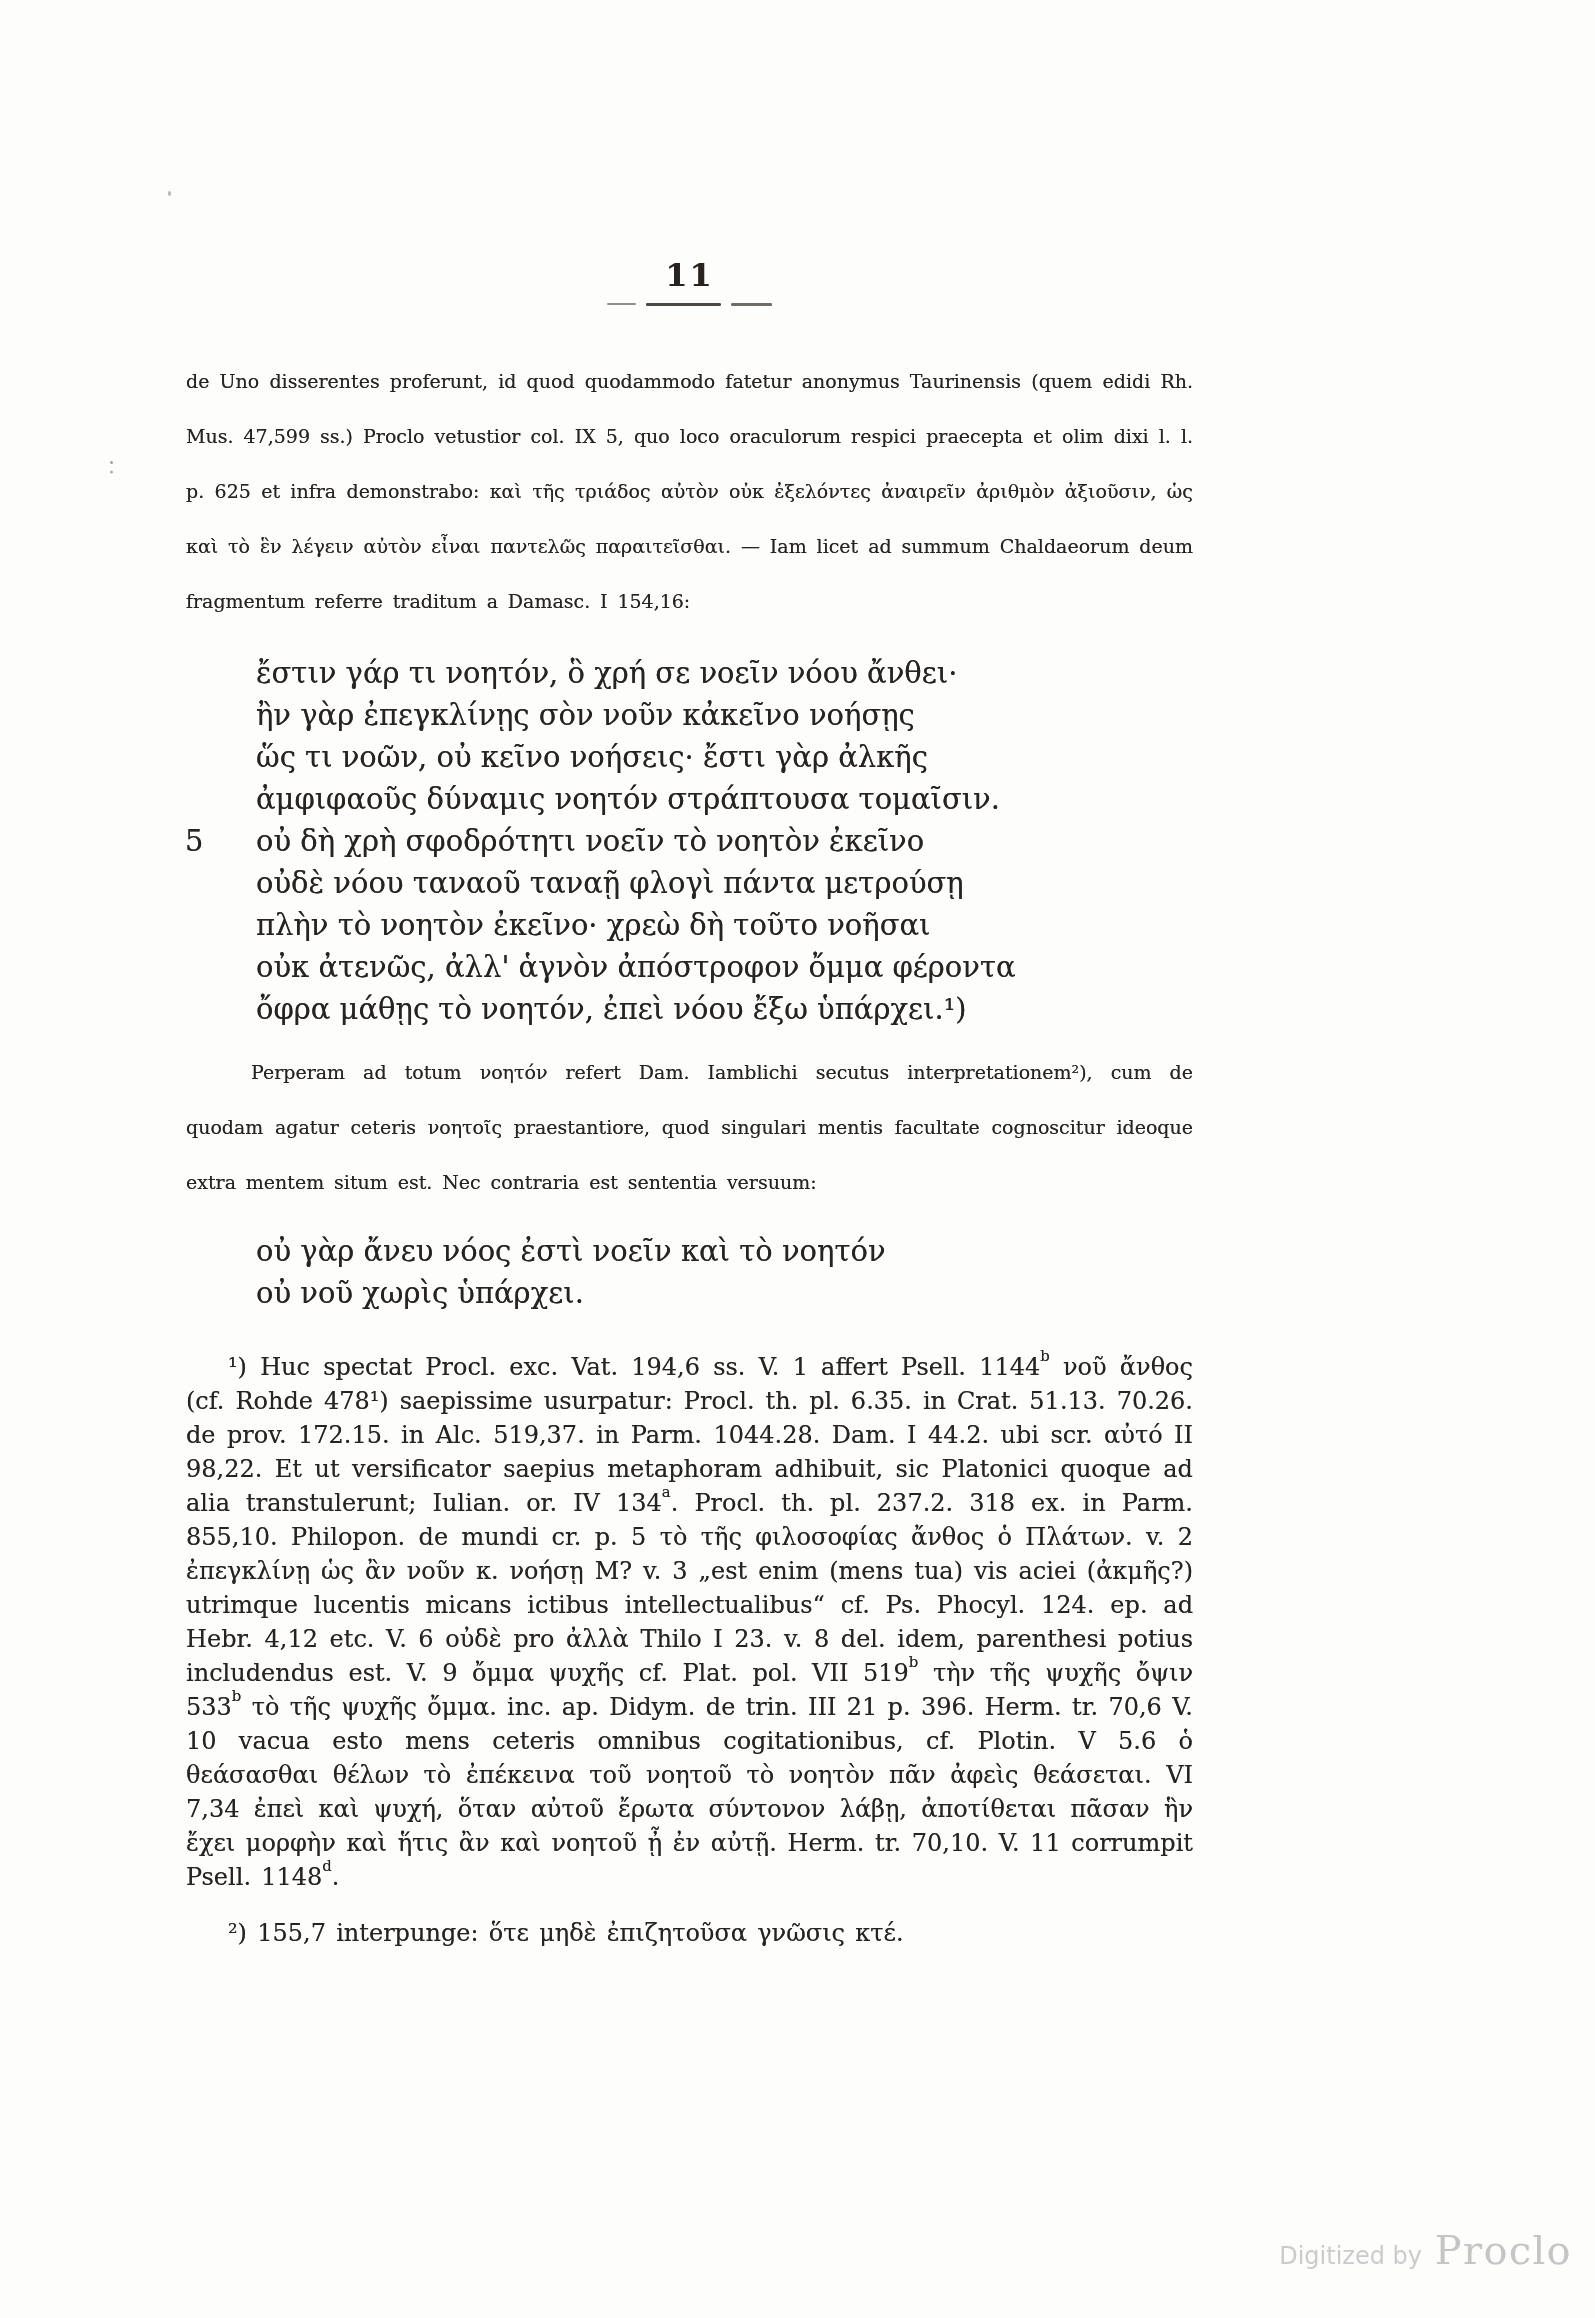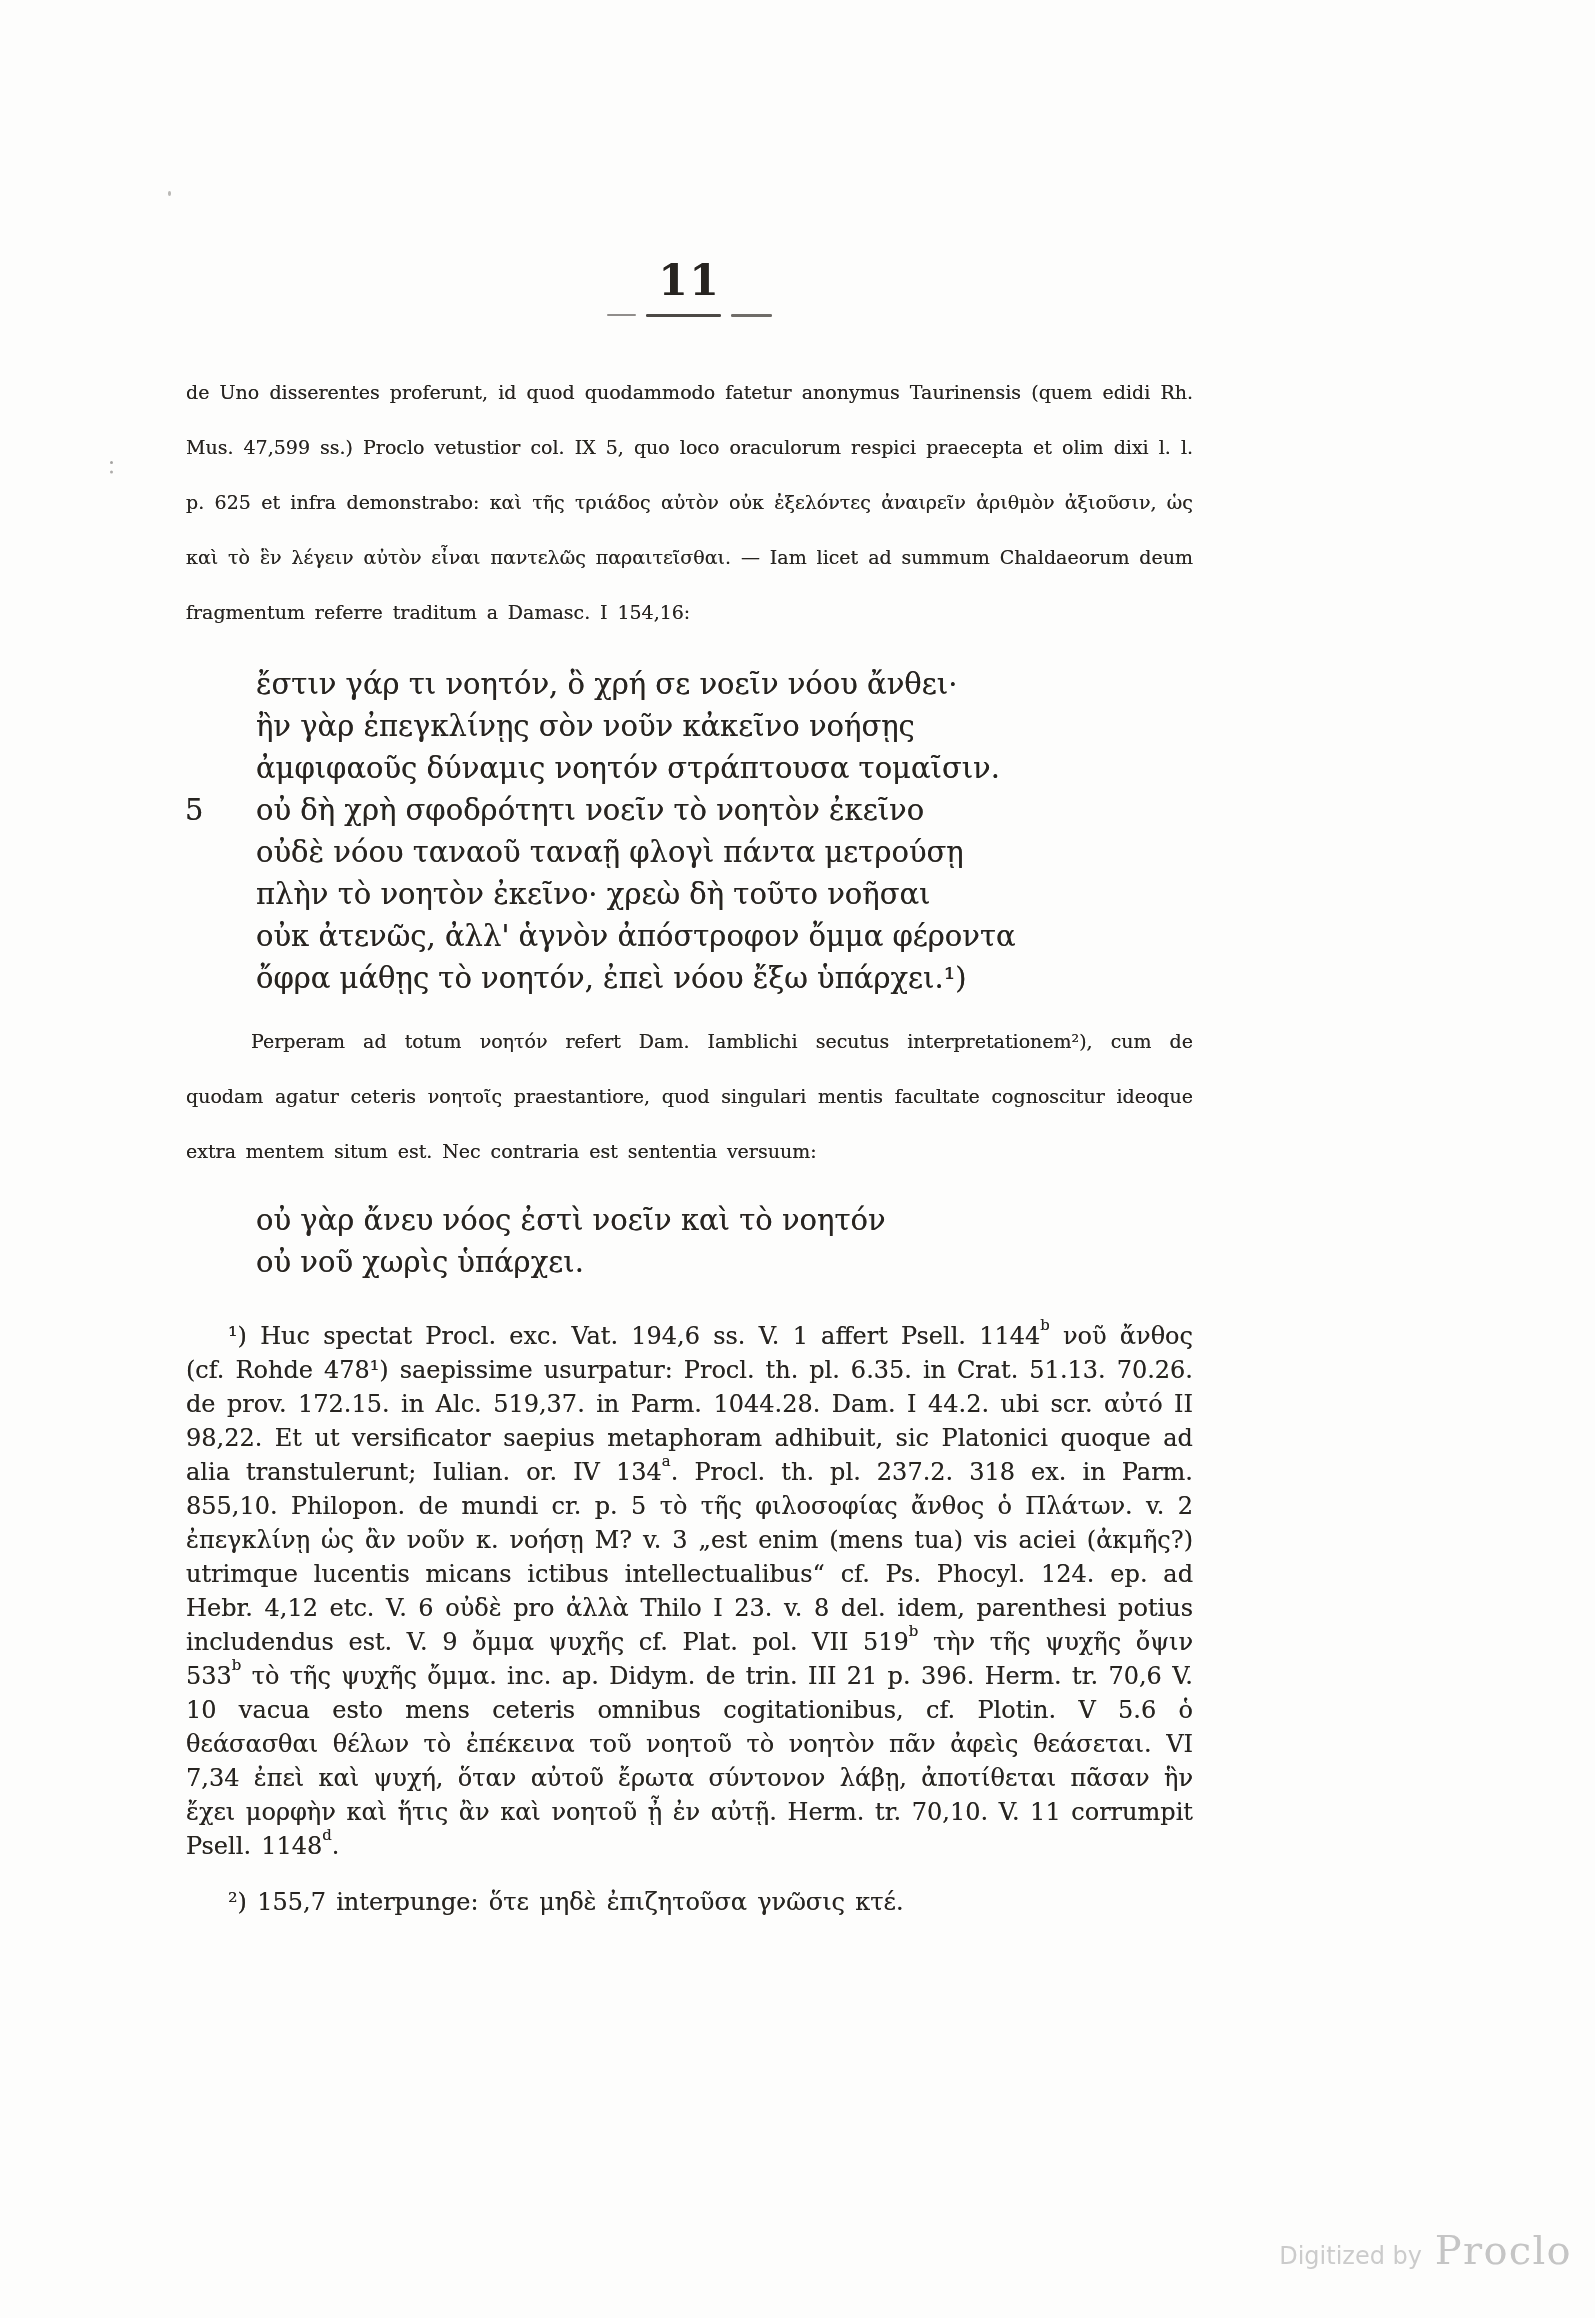--- a/index.html
+++ b/index.html
@@ -10,21 +10,21 @@
     font-family:"DejaVu Serif", "Liberation Serif", serif;
     color:#272420;
     overflow:hidden;
   }
   .column {
     position:absolute; left:186px; top:256px; width:1007px;
   }
   .pagenum-wrap { text-align:center; }
   .pagenum {
     display:inline-block;
-    font-size:42px; font-weight:bold; letter-spacing:1.9px;
+    font-size:32px; font-weight:bold; letter-spacing:1.9px;
     text-shadow:0 0 0.6px rgba(30,27,24,.55);
   }
   .rule-dashes {
     width:171px; margin:7.7px auto 0; height:5.1px;
     display:flex; gap:10.2px; align-items:center; justify-content:center;
   }
   .rule-dashes span { display:block; border-radius:1.3px; }
   .rule-dashes .d1 { width:29px; height:1.9px; background:rgba(55,50,45,.55); }
   .rule-dashes .d2 { width:75px; height:3.2px; background:rgba(45,41,37,.85); }
   .rule-dashes .d3 { width:41px; height:2.6px; background:rgba(50,46,41,.7); }
@@ -107,20 +107,21 @@
           <span class="d2"></span>
           <span class="d3"></span>
       </div>
     </div>
 
     <p class="body-text p1">de Uno disserentes proferunt, id quod quodammodo fatetur anonymus Taurinensis (quem edidi Rh. Mus. 47,599 ss.) Proclo vetustior col. IX 5, quo loco oraculorum respici praecepta et olim dixi l. l. p. 625 et infra demonstrabo: καὶ τῆς τριάδος αὐτὸν οὐκ ἐξελόντες ἀναιρεῖν ἀριθμὸν ἀξιοῦσιν, ὡς καὶ τὸ ἓν λέγειν αὐτὸν εἶναι παντελῶς παραιτεῖσθαι. — Iam licet ad summum Chaldaeorum deum fragmentum referre traditum a Damasc. I 154,16:</p>
 
     <div class="verse">
       <div class="vline"><span class="vnum"></span><span>ἔστιν γάρ τι νοητόν, ὃ χρή σε νοεῖν νόου ἄνθει·</span></div>
       <div class="vline"><span class="vnum"></span><span>ἢν γὰρ ἐπεγκλίνῃς σὸν νοῦν κἀκεῖνο νοήσῃς</span></div>
+      <div class="vline"><span class="vnum"></span><span>ὥς τι νοῶν, οὐ κεῖνο νοήσεις· ἔστι γὰρ ἀλκῆς</span></div>
       <div class="vline"><span class="vnum"></span><span>ἀμφιφαοῦς δύναμις νοητόν στράπτουσα τομαῖσιν.</span></div>
       <div class="vline"><span class="vnum">5</span><span>οὐ δὴ χρὴ σφοδρότητι νοεῖν τὸ νοητὸν ἐκεῖνο</span></div>
       <div class="vline"><span class="vnum"></span><span>οὐδὲ νόου ταναοῦ ταναῇ φλογὶ πάντα μετρούσῃ</span></div>
       <div class="vline"><span class="vnum"></span><span>πλὴν τὸ νοητὸν ἐκεῖνο· χρεὼ δὴ τοῦτο νοῆσαι</span></div>
       <div class="vline"><span class="vnum"></span><span>οὐκ ἀτενῶς, ἀλλ' ἁγνὸν ἀπόστροφον ὄμμα φέροντα</span></div>
       <div class="vline"><span class="vnum"></span><span>ὄφρα μάθῃς τὸ νοητόν, ἐπεὶ νόου ἔξω ὑπάρχει.¹)</span></div>
     </div>
 
     <p class="body-text p2">Perperam ad totum νοητόν refert Dam. Iamblichi secutus interpretationem²), cum de quodam agatur ceteris νοητοῖς praestantiore, quod singulari mentis facultate cognoscitur ideoque extra mentem situm est. Nec contraria est sententia versuum:</p>
 

